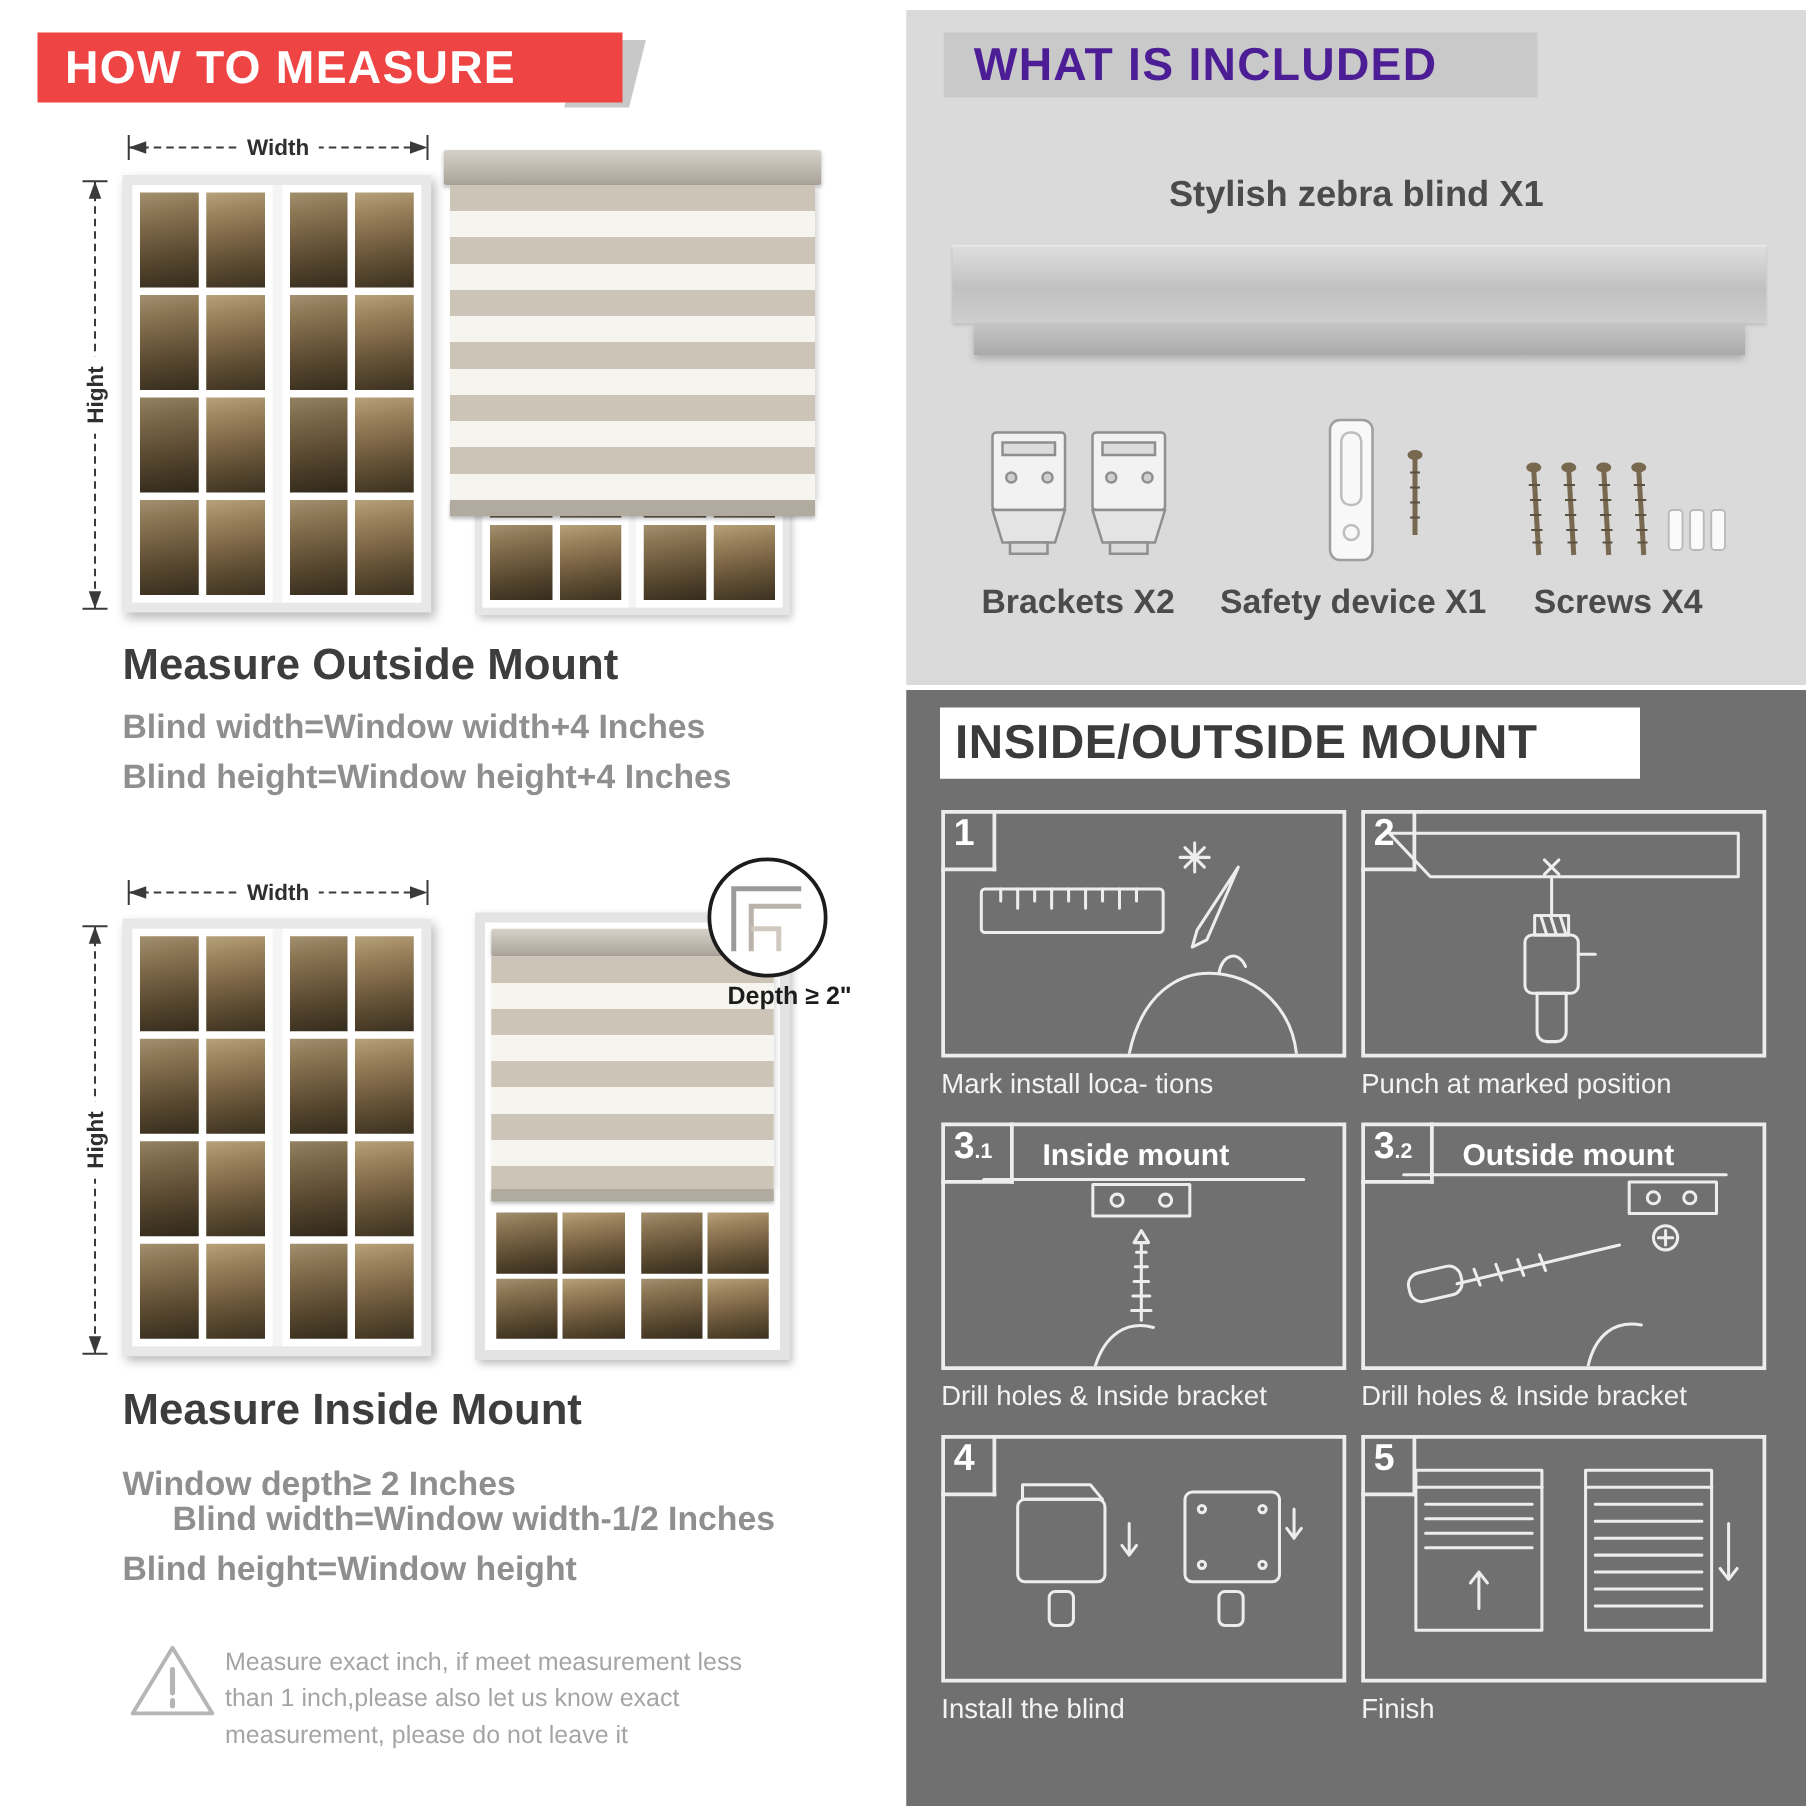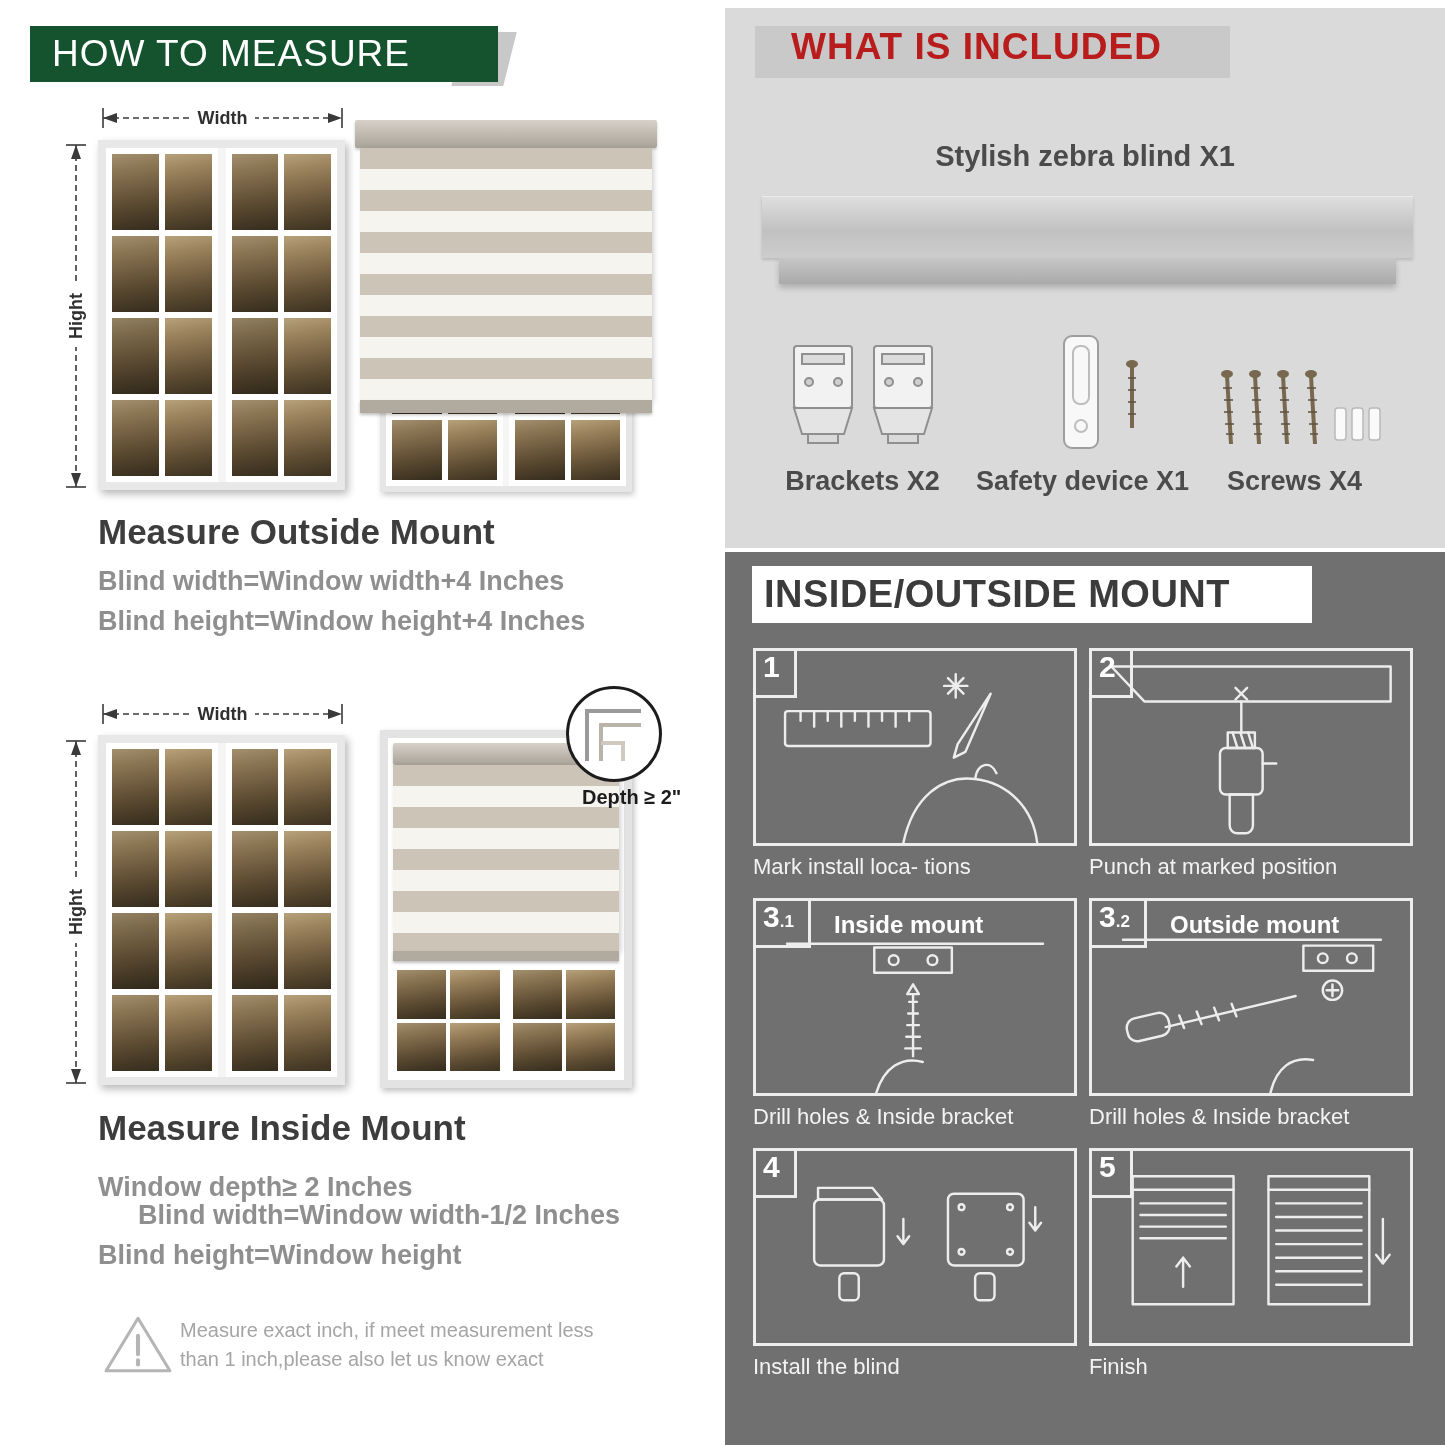--- a/index.html
+++ b/index.html
@@ -2,22 +2,22 @@
 <html><head>
 <meta charset="utf-8">
 <style>
   * { box-sizing: border-box; }
   body { margin:0; background:#fff; font-family:"Liberation Sans", sans-serif; }
   .page { position:relative; width:1445px; height:1445px; background:#ffffff; overflow:hidden; }
   .abs { position:absolute; }
 
   
   .ribbon-tail { left:458px; top:32px; width:52px; height:54px; background:#c8c8c8; transform:skewX(-14deg); }
-  .left-ribbon { left:30px; top:26px; width:468px; height:56px; background:#14532d; color:#ffffff;
-    font-size:37px; font-weight:normal; letter-spacing:1px; display:flex; align-items:center; padding-left:22px; }
+  .left-ribbon { left:30px; top:26px; width:468px; height:56px; background:#ef4444; color:#ffffff;
+    font-size:37px; font-weight:bold; letter-spacing:1px; display:flex; align-items:center; padding-left:22px; }
 
   .h-title { font-size:35px; font-weight:bold; color:#3d3d3d; }
   .h-line  { font-size:27px; font-weight:bold; color:#8f8f8f; }
 
   
   .window { background:#e8e8e8; padding:8px; box-shadow:3px 4px 8px rgba(0,0,0,.28); }
   .window-inner { height:100%; display:grid; grid-template-columns:1fr 1fr; gap:8px; background:#f5f5f5; }
   .sash { background:#ffffff; padding:6px; display:grid; grid-template-columns:1fr 1fr; grid-auto-rows:1fr; gap:6px; }
   .pane { background:linear-gradient(170deg,#a3906e 0%,#8a7553 22%,#6e5a3e 48%,#52432c 72%,#352c1d 100%); }
   .pane:nth-child(even) { filter:brightness(1.12); }
@@ -48,22 +48,22 @@
   .bi-panes { flex:1; display:grid; grid-template-columns:1fr 1fr; gap:5px; margin-top:5px; }
   .bi-panes .sash { padding:4px; gap:4px; }
 
   .depth-circle { width:96px; height:96px; border-radius:50%; border:3px solid #1c1c1c; background:#ffffff; z-index:5; overflow:hidden; }
   .depth-label { font-size:20px; font-weight:bold; color:#1c1c1c; }
 
   .warn-text { font-size:20px; color:#a5a5a5; line-height:29px; }
 
   
   .right-top { left:725px; top:8px; width:720px; height:540px; background:#dadada; }
-  .right-ribbon { left:755px; top:26px; width:475px; height:52px; background:#c9c9c9; color:#b91c1c;
-    font-size:37px; font-weight:bold; letter-spacing:1px; display:flex; align-items:flex-start; padding-left:36px; }
+  .right-ribbon { left:755px; top:26px; width:475px; height:52px; background:#c9c9c9; color:#4c1d95;
+    font-size:37px; font-weight:bold; letter-spacing:1px; display:flex; align-items:center; padding-left:24px; }
   .product-name { left:725px; top:140px; width:720px; text-align:center; font-size:29px; font-weight:bold; color:#4b4b4b; }
   .rail-main { left:762px; top:196px; width:651px; height:62px;
     background:linear-gradient(180deg,#dedede 0%,#c1c1c1 55%,#cdcdcd 100%);
     border-top:1px solid #ececec; box-shadow:0 2px 3px rgba(0,0,0,.15); }
   .rail-lip { left:779px; top:258px; width:617px; height:26px;
     background:linear-gradient(180deg,#c6c6c6,#aaaaaa); box-shadow:0 4px 6px rgba(0,0,0,.2); }
   .item-label { font-size:27px; font-weight:bold; color:#4b4b4b; text-align:center; }
 
   
   .right-bottom { left:725px; top:552px; width:720px; height:893px; background:#707070; }
@@ -249,20 +249,21 @@
 
   <div class="abs" style="left:102px; top:1312px; width:72px; height:66px;">
     <svg viewBox="0 0 70 62" style="width:100%; height:100%;">
       <path d="M35 5 L66 56 L4 56 Z" fill="none" stroke="#b5b5b5" stroke-width="3" stroke-linejoin="round"></path>
       <path d="M35 22 v18 M35 46 v4" stroke="#b5b5b5" stroke-width="4" stroke-linecap="round" fill="none"></path>
     </svg>
   </div>
   <div class="abs warn-text" style="left:180px; top:1316px;">
     <div>Measure exact inch, if meet measurement less</div>
     <div>than 1 inch,please also let us know exact</div>
+    <div>measurement, please do not leave it</div>
   </div>
 
   <div class="abs right-top"></div>
   <div class="abs right-ribbon">
     <span>WHAT IS INCLUDED</span>
   </div>
   <div class="abs product-name">Stylish zebra blind X1</div>
 
   <div class="abs rail-main"></div>
   <div class="abs rail-lip"></div>

